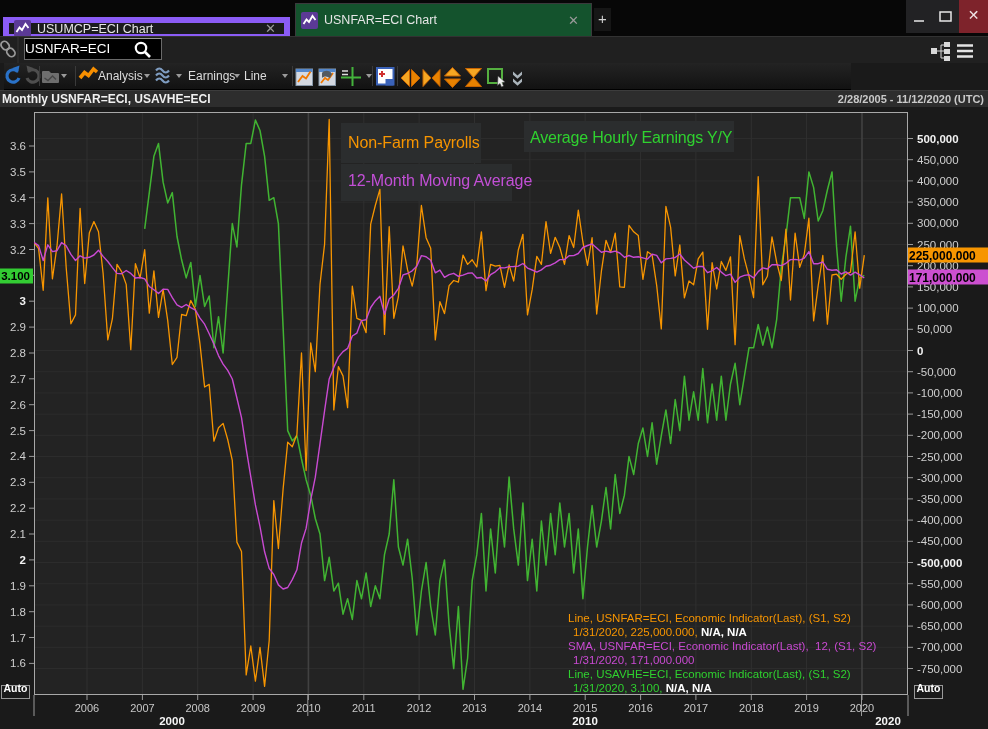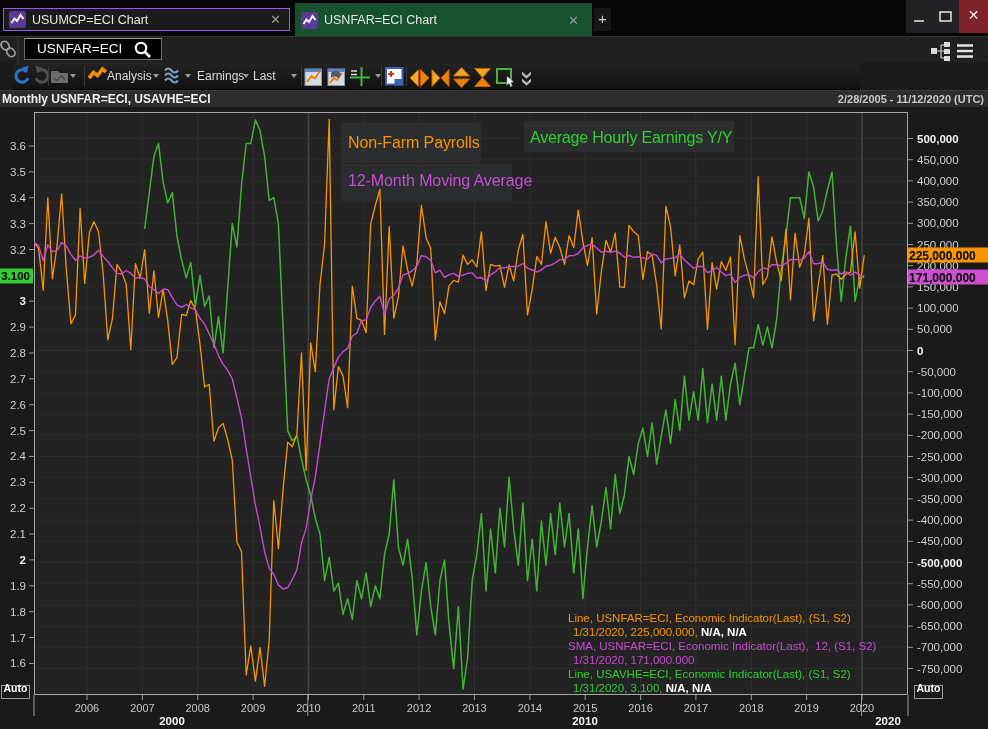--- a/index.html
+++ b/index.html
@@ -2,32 +2,32 @@
 <html><head>
 <meta charset="utf-8">
 <title>USNFAR=ECI Chart</title>
 <style>
 *{margin:0;padding:0;box-sizing:border-box}
 html,body{width:988px;height:729px;overflow:hidden;background:#1a1a1a;
  font-family:"Liberation Sans",sans-serif;position:relative}
 .abs{position:absolute}
 .row1{left:0;top:0;width:988px;height:36px;background:#070707}
 .tab{position:absolute;display:flex;align-items:center;color:#e6e6e6;font-size:12.5px}
-.tab1{left:3px;top:8px;width:287px;height:23px;background:#1b1b1d;border:1px solid #8b5cf6}
+.tab1{left:3px;top:17px;width:287px;height:23px;background:#1b1b1d;border:6px solid #8b5cf6}
 .tab2{left:295px;top:3px;width:297px;height:33px;background:#14532d;border:1px solid #3a3a3c;border-bottom:none}
 .ticon{width:17px;height:17px;background:#5b3a96;border-radius:2px;margin:0 6px 0 5px;position:relative}
 .plus{left:594px;top:8px;width:17px;height:23px;background:#161616;color:#cfcfcf;
  text-align:center;font-size:15px;line-height:22px}
 .winbg{left:906px;top:0;width:53px;height:33px;background:#222224}
 .close{left:959px;top:0;width:29px;height:33px;background:#7e232b;color:#efe4e5;
  text-align:center;font-size:14px;line-height:31px}
 .row2{left:0;top:36px;width:988px;height:27px;background:#202020;border-top:1px solid #323232}
 .sbox{left:24px;top:38px;width:138px;height:22px;background:#000;border:1px solid #6a6a6a;
- border-top-color:#9a9a9a;color:#fff;font-size:13.5px;line-height:20px;padding-left:12px}
-.row3{left:13px;top:63px;width:847px;height:27px;background:linear-gradient(#232323,#121212);border-bottom:1px solid #000}
+ border-top-color:#9a9a9a;color:#fff;font-size:13.5px;line-height:20px;padding-left:0}
+.row3{left:4px;top:63px;width:847px;height:27px;background:linear-gradient(#232323,#121212);border-bottom:1px solid #000}
 .t3{position:absolute;top:6px;color:#dcdcdc;font-size:12px}
 .sep{position:absolute;top:3px;width:1px;height:20px;background:#3a3a3a}
 .caret{position:absolute;top:11px;width:0;height:0;border-left:3.5px solid transparent;
  border-right:3.5px solid transparent;border-top:4px solid #9a9a9a}
 .row4{left:0;top:90px;width:988px;height:17px;background:#2d2d2d;border-top:1px solid #3c3c3c;
  color:#f0f0f0;font-size:12px;font-weight:bold;line-height:17px;padding-left:2px}
 .r4right{position:absolute;right:4px;top:0;color:#c9c9c9;font-weight:bold;font-size:11px}
 </style>
 </head>
 <body>
@@ -128,21 +128,21 @@
   </g>
   <rect x="484" y="6" width="14" height="14" fill="none" stroke="#55b040" stroke-width="2"></rect>
   <path d="M494 13l7 6-3 0.5 1.5 3.5-2 1-1.5-3.5-2.5 2z" fill="#eee" stroke="#444" stroke-width="0.6"></path>
   <g fill="#aab4bb">
    <path d="M509 8.5l4.5 4 4.5-4v3.2l-4.5 4-4.5-4z"></path>
    <path d="M509 15.5l4.5 4 4.5-4v3.2l-4.5 4-4.5-4z"></path>
   </g>
  </svg>
  <span class="t3" style="left:94px">Analysis</span><span class="caret" style="left:140px"></span>
  <span class="t3" style="left:184px">Earnings</span><span class="caret" style="left:230px"></span>
- <span class="t3" style="left:240px">Last</span><span class="caret" style="left:278px"></span>
+ <span class="t3" style="left:240px">Line</span><span class="caret" style="left:278px"></span>
  <span class="sep" style="left:35px"></span>
  <span class="sep" style="left:71px"></span>
  <span class="sep" style="left:288px"></span>
  <span class="sep" style="left:368px"></span>
  <span class="sep" style="left:393px"></span>
  <span class="caret" style="left:57px"></span>
  <span class="caret" style="left:172px"></span>
  <span class="caret" style="left:362px"></span>
 </div>
 <div class="abs row4">Monthly USNFAR=ECI, USAVHE=ECI<span class="r4right">2/28/2005 - 11/12/2020 (UTC)</span></div>

